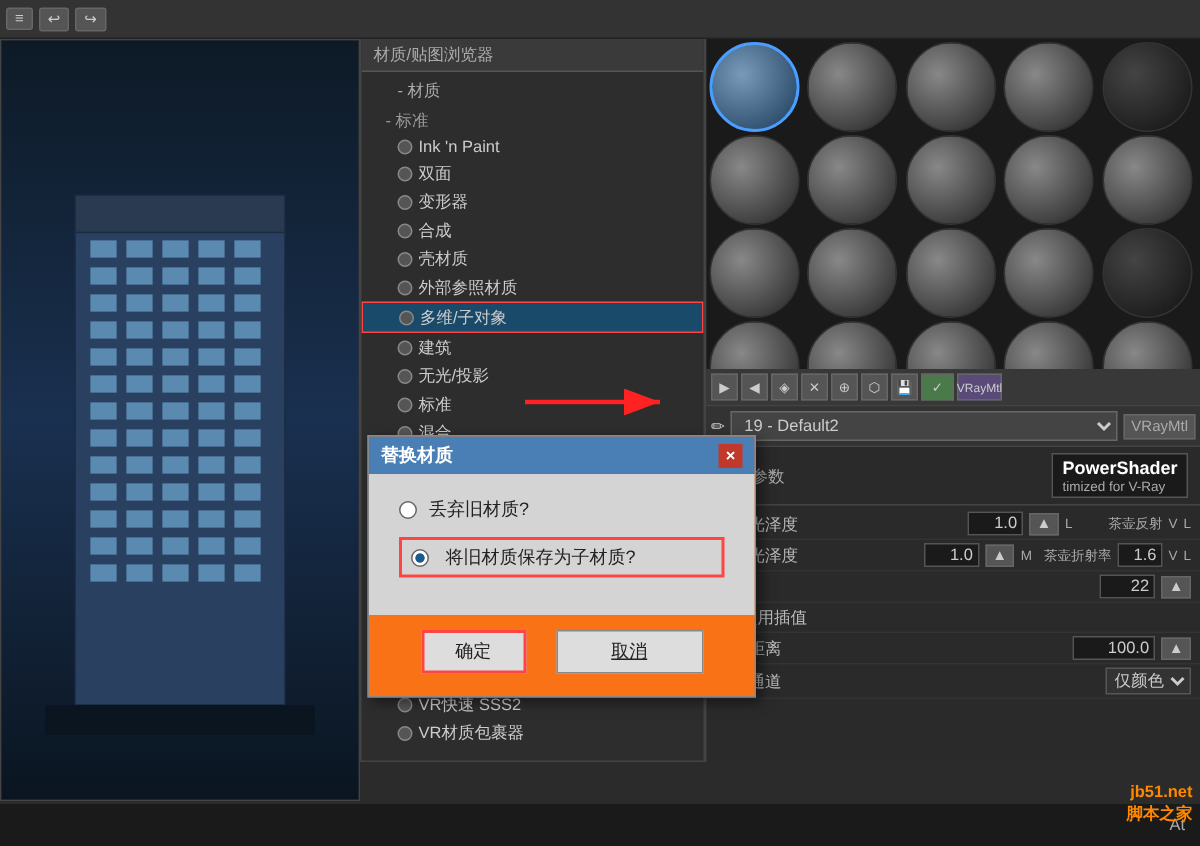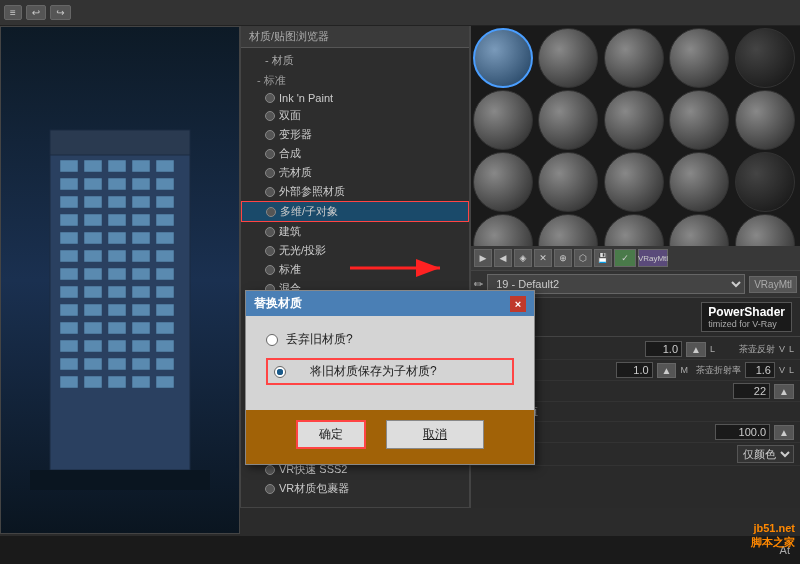--- a/index.html
+++ b/index.html
@@ -231,23 +231,23 @@
       width: 100%;
       height: 100%;
       background: transparent;
       z-index: 100;
     }
 
     .dialog {
       position: absolute;
       left: 245px;
       top: 290px;
-      width: 290px;
+      width: 259px;
       height: 175px;
-      background: #a16207;
+      background: #f97316;
       border: 1px solid #888;
       box-shadow: 3px 3px 8px rgba(0,0,0,0.5);
     }
 
     .dialog-titlebar {
       display: flex;
       align-items: center;
       justify-content: space-between;
       padding: 4px 8px;
       background: #4a7fb5;
@@ -702,21 +702,21 @@
   <div class="dialog">
     <div class="dialog-titlebar">
       <span>替换材质</span>
       <button class="dialog-close">×</button>
     </div>
     <div class="dialog-body">
       <div class="dialog-option">
         <div class="dialog-radio"></div>
         <span>丢弃旧材质?</span>
       </div>
-      <div class="dialog-option highlighted" style="border:2px solid #ff4444; display:flex; align-items:center; gap:24px; padding:3px 6px;">
+      <div class="dialog-option highlighted" style="border:2px solid #ff4444; display:flex; align-items:center; gap:11px; padding:3px 6px;">
         <div class="dialog-radio selected-radio" style="width:12px; height:12px; border:1px solid #666; border-radius:50%; background:#fff; position:relative; flex-shrink:0;">
           <div style="position:absolute; top:2px; left:2px; width:6px; height:6px; border-radius:50%; background:#1a5a8a;"></div>
         </div>
         <span style="color:#222; font-size:12px;">将旧材质保存为子材质?</span>
       </div>
     </div>
     <div class="dialog-buttons">
       <button class="dialog-ok-btn">确定</button>
       <button class="dialog-cancel-btn">取消</button>
     </div>

